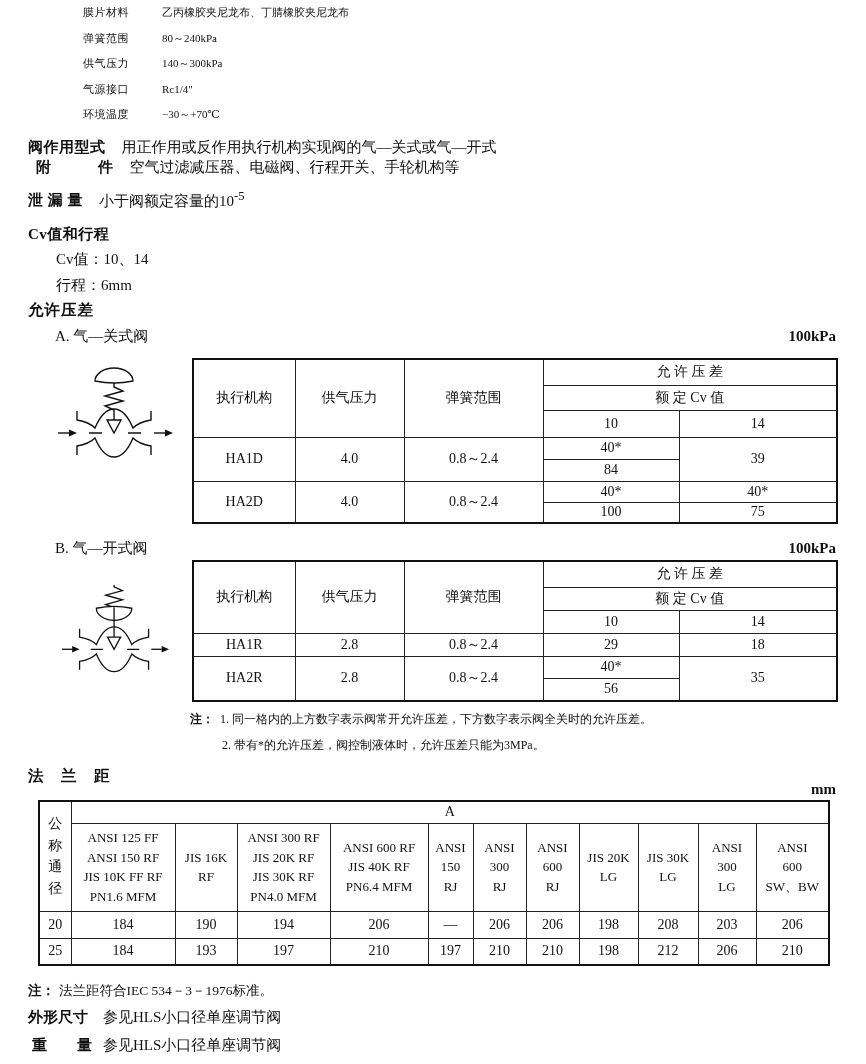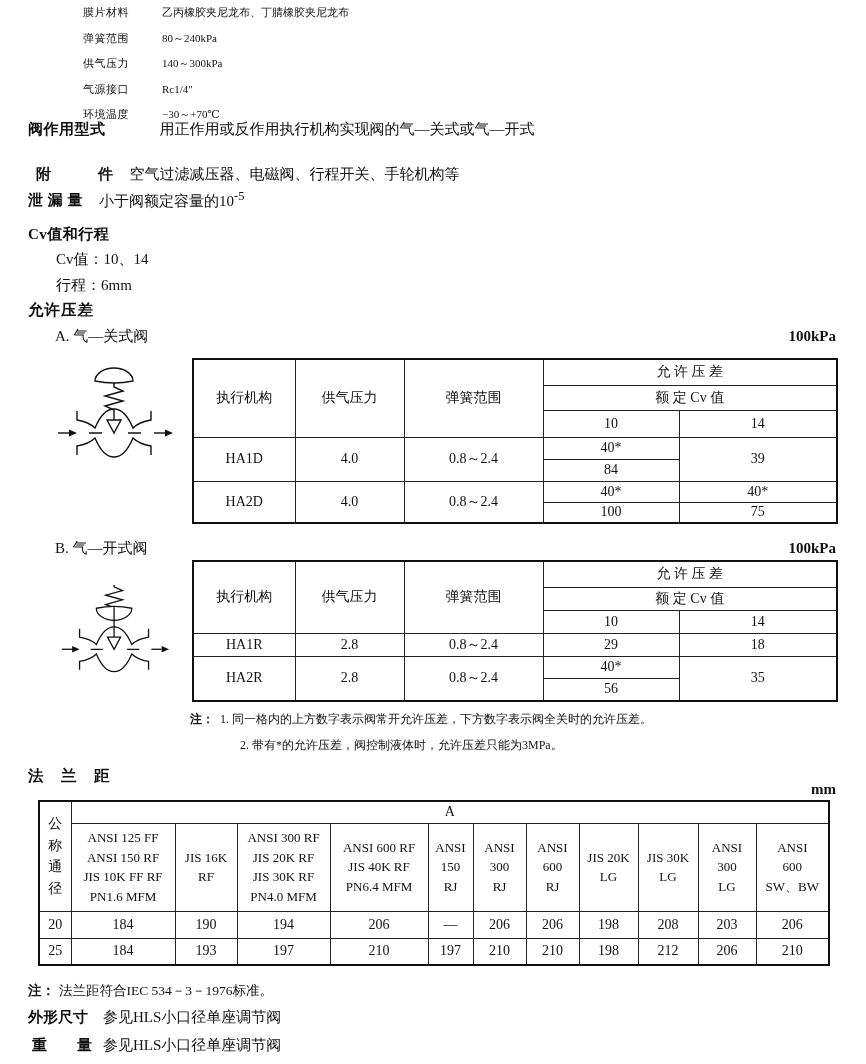--- a/index.html
+++ b/index.html
@@ -33,21 +33,21 @@
   .flange-table { width:790px; border:2px solid #111; }
   .flange-table td { border:1px solid #222; text-align:center; vertical-align:middle;
                      font-size:14px; padding:0; }
   .flange-table td.colhead { font-size:13px; line-height:1.5; }
   .prewrap { white-space:pre-line; }
   .corner-cell { font-size:14px; line-height:1.55; }
 
   
   .notes { left:190px; font-size:12px; line-height:26px; }
   .notes .note-label { font-weight:bold; margin-right:6px; }
-  .notes .note2 { margin-left:50px; }
+  .notes .note2 { margin-left:32px; }
 
   .bottom-note { left:28px; font-size:13.5px; height:24px; display:flex; align-items:center; }
   .bottom-note .note-label { font-weight:bold; margin-right:4px; }
   .ref-line { left:28px; font-size:15px; height:26px; display:flex; align-items:center; }
   .ref-line .blabel { font-weight:bold; display:inline-block; min-width:68px; margin-right:7px; }
 
   svg.diagram { display:block; }
   svg.diagram path, svg.diagram line, svg.diagram polyline { stroke:#111; stroke-width:1.4; fill:none; }
   svg.diagram .whitefill { fill:#fff; }
   svg.diagram .solid { fill:#111; stroke:none; }
@@ -73,25 +73,25 @@
     <div class="spec-row">
       <span class="spec-label">气源接口</span>
       <span class="spec-value">Rc1/4"</span>
     </div>
     <div class="spec-row">
       <span class="spec-label">环境温度</span>
       <span class="spec-value">−30～+70℃</span>
     </div>
   </div>
 
-  <div class="abs bline" style="top:116px;gap:38px;">
+  <div class="abs bline" style="top:134px;">
     <span class="blabel">阀作用型式</span>
     <span>用正作用或反作用执行机构实现阀的气—关式或气—开式</span>
   </div>
-  <div class="abs bline" style="top:161px;padding-left:8px;">
+  <div class="abs bline" style="top:154px;padding-left:8px;">
     <span class="blabel">附　　　件</span>
     <span>空气过滤减压器、电磁阀、行程开关、手轮机构等</span>
   </div>
   <div class="abs bline" style="top:187px;">
     <span class="blabel">泄 漏 量</span>
     <span><span>小于阀额定容量的10</span><sup>-5</sup></span>
   </div>
   <div class="abs bline" style="top:209px;margin-top:12px;">
     <span class="blabel">Cv值和行程</span>
   </div>

